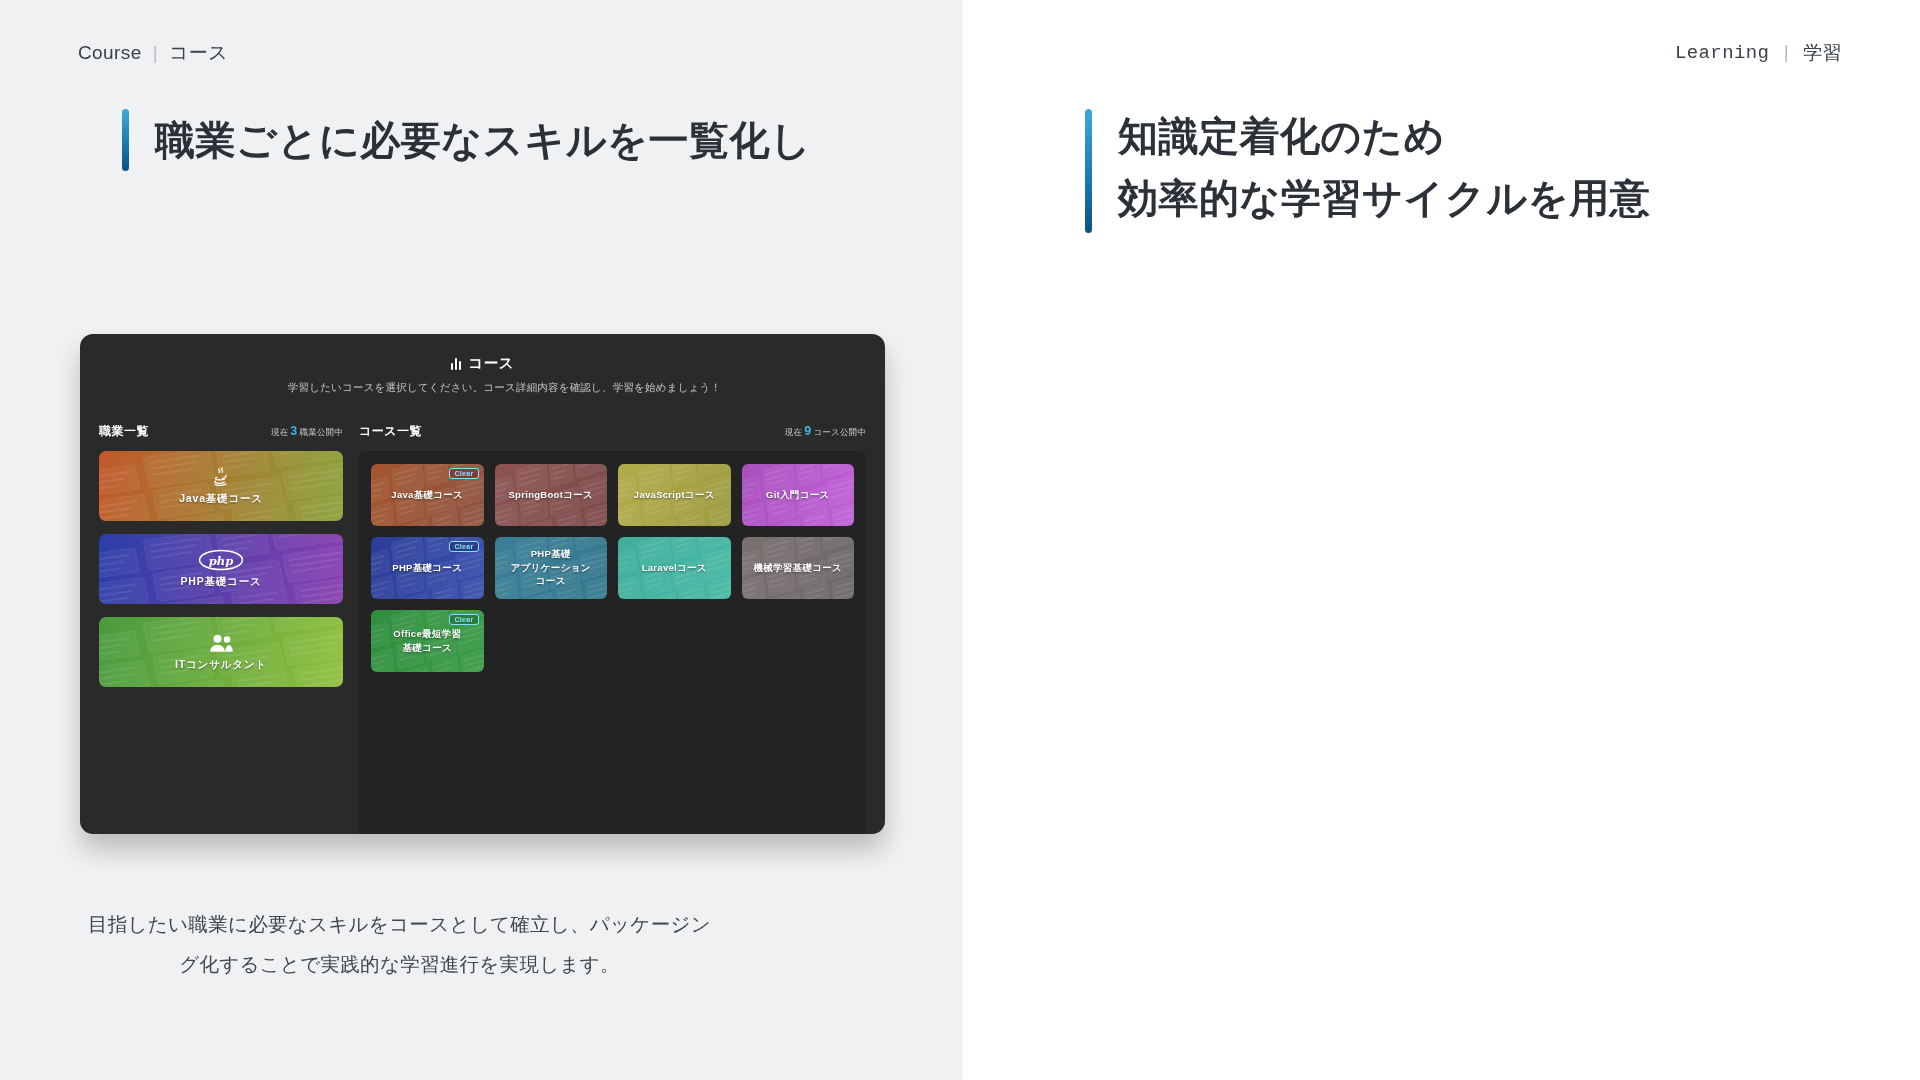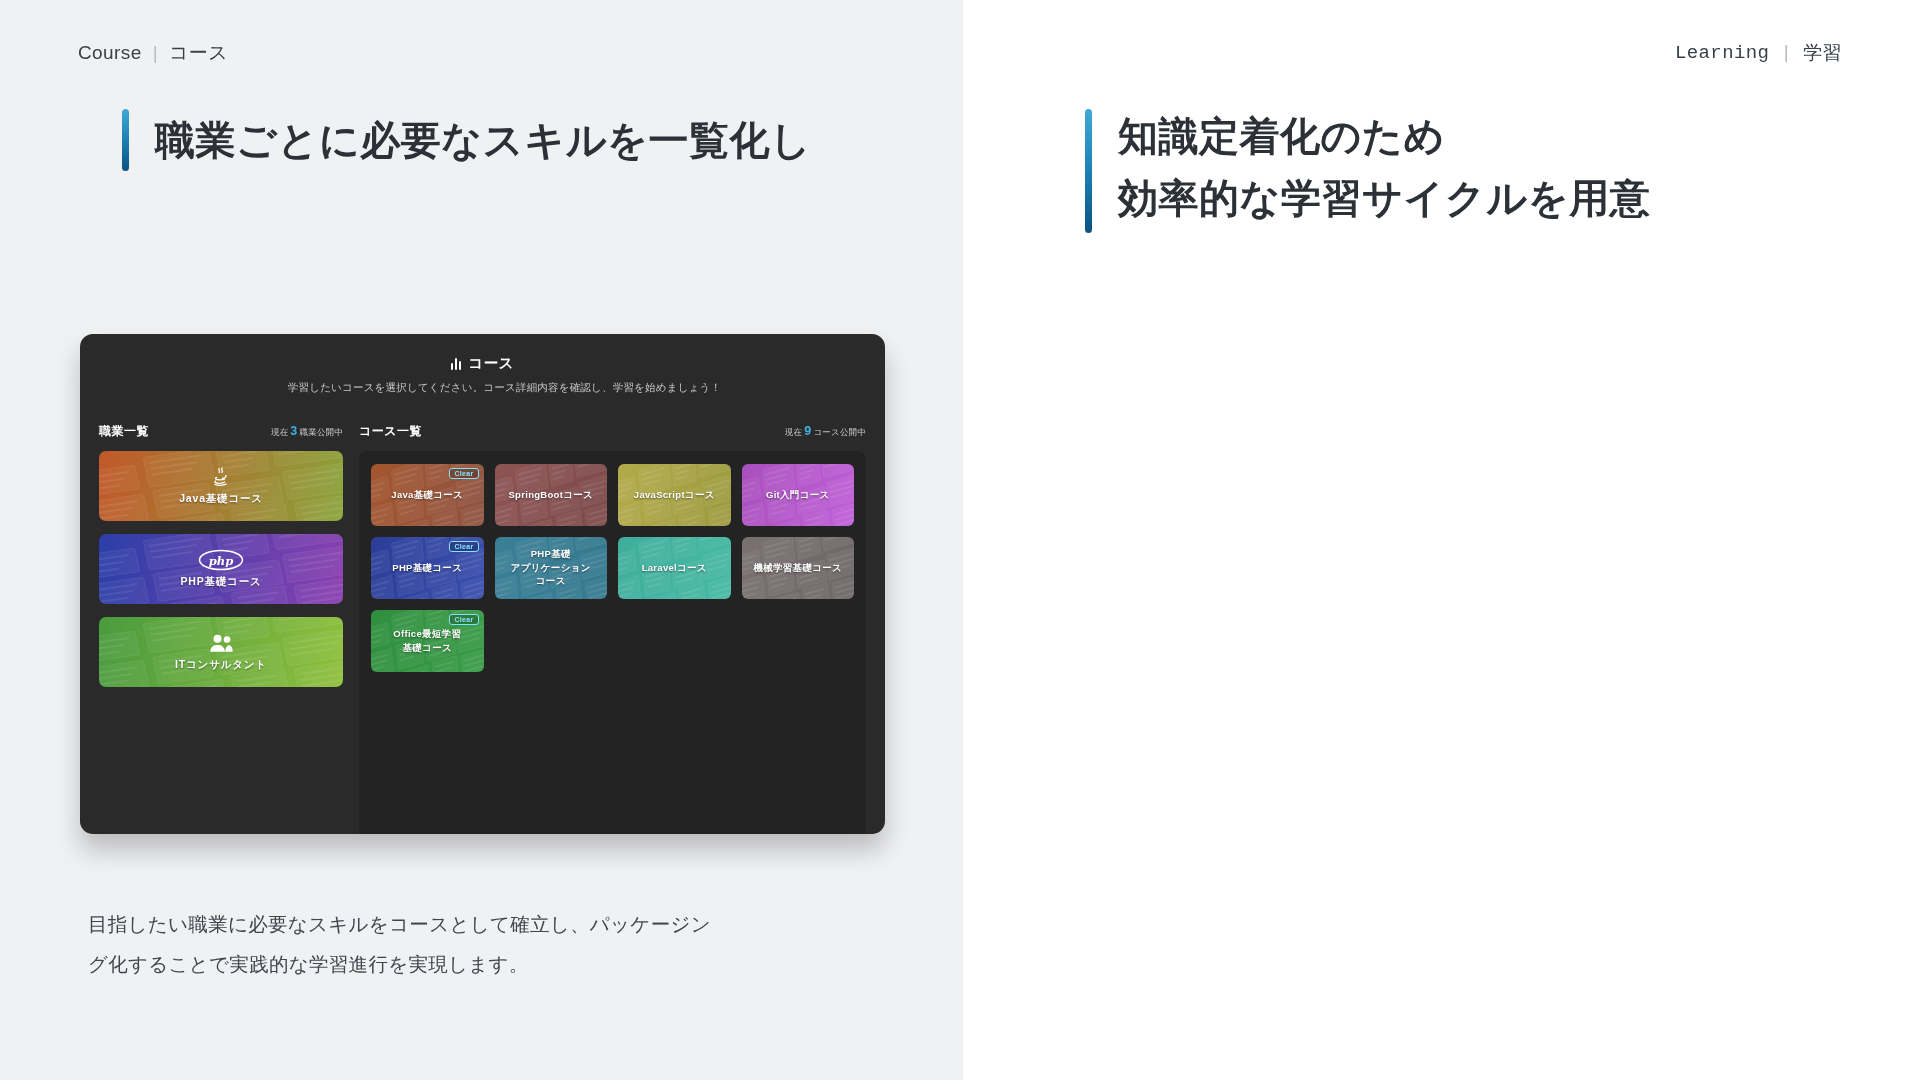--- a/index.html
+++ b/index.html
@@ -37,21 +37,21 @@
     font-size: 40px; font-weight: 700; color: #2b3137;
     line-height: 1.55; letter-spacing: .5px;
   }
   .headline .ln { display: block; }
 
   
   .caption {
     font-size: 19.5px; color: #3f464d; line-height: 2.05;
     letter-spacing: .3px; max-width: 800px;
   }
-  .caption .ln { display: block; }
+  .caption .ln { display: block; text-align: center; }
   .caption-left  { position: absolute; left: 88px;  top: 905px; }
 
   
   .app-mock {
     position: absolute; left: 80px; top: 334px;
     width: 805px; height: 500px;
     background: #2a2a2a; border-radius: 13px;
     box-shadow: 0 16px 26px rgba(0,0,0,.22);
     overflow: hidden;
     color: #fff;

